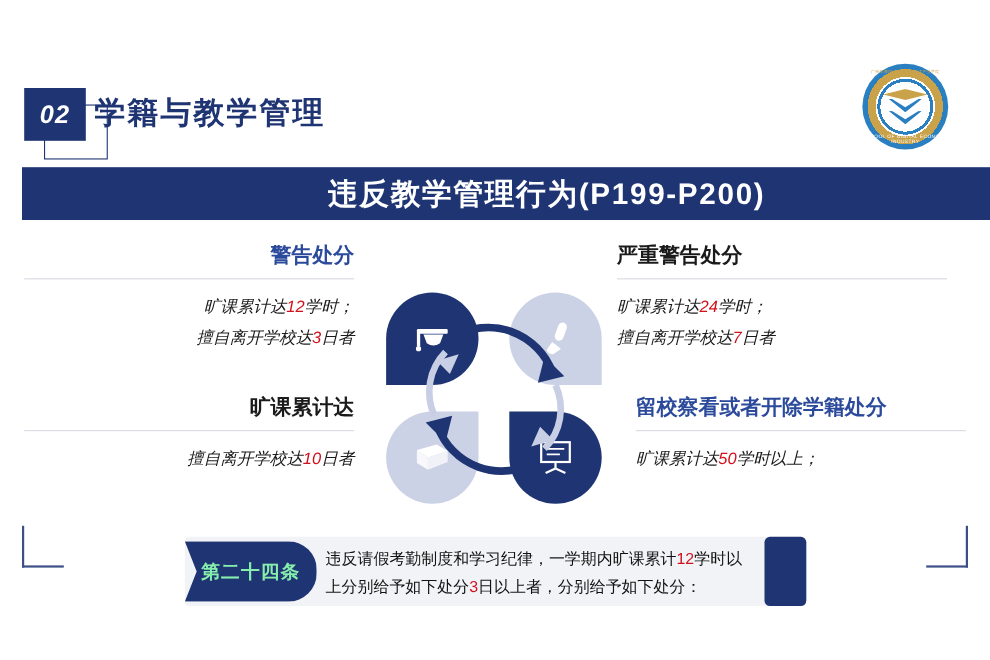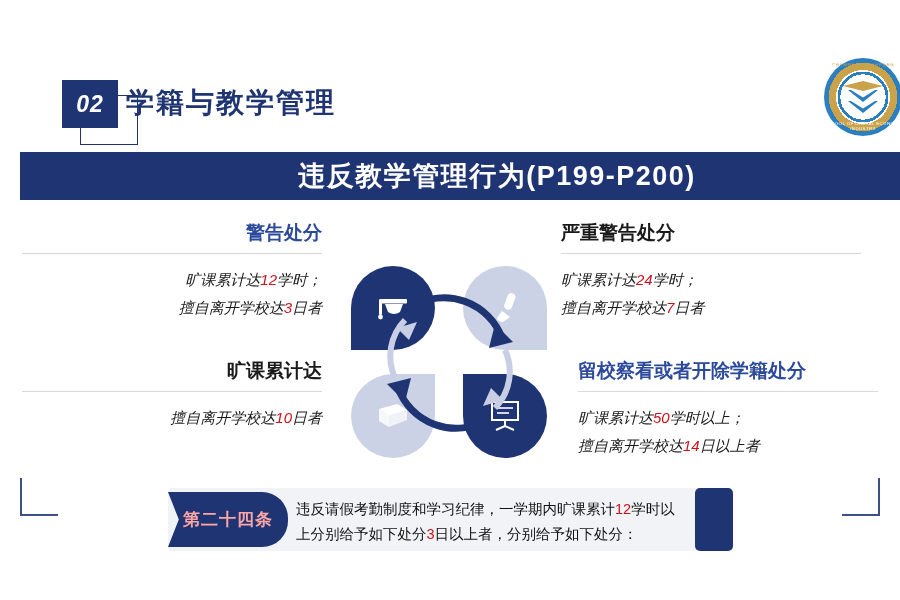--- a/index.html
+++ b/index.html
@@ -5,21 +5,21 @@
   html,body{margin:0;padding:0;}
   body{
     width:900px;height:600px;
     background:#ffffff;
     font-family:"Liberation Sans","DejaVu Sans",sans-serif;
     overflow:hidden;
   }
   .slide{position:relative;width:900px;height:600px;background:#fff;}
 
   
-  .hdr{position:absolute;left:0;top:0;width:724px;height:145px;margin-left:40px;}
+  .hdr{position:absolute;left:0;top:0;width:724px;height:145px;}
   .num-badge{position:absolute;left:22px;top:80px;width:56px;height:48px;
     background:#1f3473;color:#fff;display:flex;align-items:center;justify-content:center;
     font-style:italic;font-weight:bold;font-size:23px;letter-spacing:1px;z-index:3;}
   .num-outline{position:absolute;left:40px;top:95px;width:56px;height:48px;
     border:1.6px solid #1f3473;background:transparent;z-index:1;}
   .hdr-title{position:absolute;left:86px;top:84px;font-size:28px;font-weight:bold;
     color:#1f3473;letter-spacing:2px;white-space:nowrap;}
 
   
   .logo{position:absolute;left:784px;top:58px;width:78px;height:78px;border-radius:50%;
@@ -65,21 +65,21 @@
   .tear.tr{left:118px;top:8px;background:#ccd2e6;border-radius:50% 50% 0 50%;}
   .tear.bl{left:6px;top:116px;background:#ccd2e6;border-radius:50% 0 50% 50%;}
   .tear.br{left:118px;top:116px;background:#1f3473;border-radius:0 50% 50% 50%;}
   .tear svg{position:absolute;left:50%;top:50%;transform:translate(-50%,-50%);}
   .arrows{position:absolute;left:0;top:0;width:210px;height:210px;}
 
   
   .note{position:absolute;left:168px;top:488px;width:565px;height:63px;
     background:#f2f3f6;border-radius:4px;}
   .note-badge{position:absolute;left:0px;top:4px;width:120px;height:55px;
-    background:#1f3473;color:#fca5a5;font-size:17px;font-weight:bold;letter-spacing:1px;
+    background:#1f3473;color:#86efac;font-size:17px;font-weight:bold;letter-spacing:1px;
     display:flex;align-items:center;justify-content:center;
     border-radius:0 26px 26px 0;
     clip-path:polygon(0 0,100% 0,100% 100%,0 100%,9% 50%);}
   .note-text{position:absolute;left:128px;top:9px;width:380px;font-size:14.5px;
     color:#111;line-height:1.7;}
   .note-cap{position:absolute;right:0;top:0;width:38px;height:63px;background:#1f3473;
     border-radius:5px 5px 5px 5px;}
 
   
   .corner{position:absolute;width:38px;height:38px;}
@@ -147,23 +147,20 @@
       <span>擅自离开学校达</span><span class="num">10</span><span>日者</span>
     </div>
   </div>
 
   <div class="quad ta-l" id="quad-br">
     <div class="q-head" style="color: rgb(43, 74, 155);">留校察看或者开除学籍处分</div>
     <div class="q-rule"></div>
     <div class="q-line">
       <span>旷课累计达</span><span class="num">50</span><span>学时以上；</span>
     </div>
-    <div class="q-line">
-      <span>擅自离开学校达</span><span class="num">14</span><span>日以上者</span>
-    </div>
   </div>
 
   <div class="diagram">
     <div class="tear tl">
       <svg width="36" height="34" viewBox="0 0 36 34">
         <rect x="6" y="8" width="26" height="4.5" rx="1" fill="#fff"></rect>
         <path d="M10 13 L28 13 L25 21 Q19 25 13 21 Z" fill="#fff"></path>
         <rect x="4" y="8" width="3" height="16" rx="1.2" fill="#fff"></rect>
         <circle cx="5.5" cy="26" r="2.4" fill="#fff"></circle>
       </svg>

